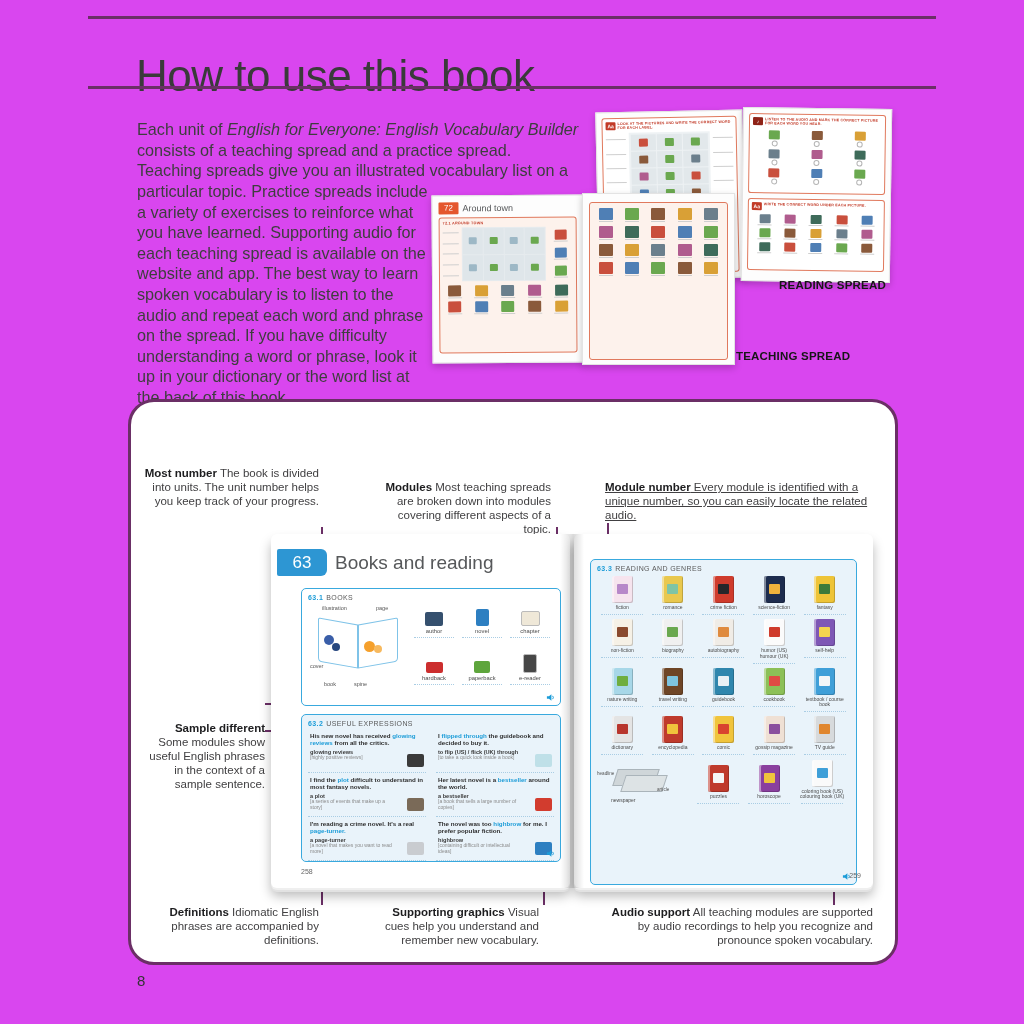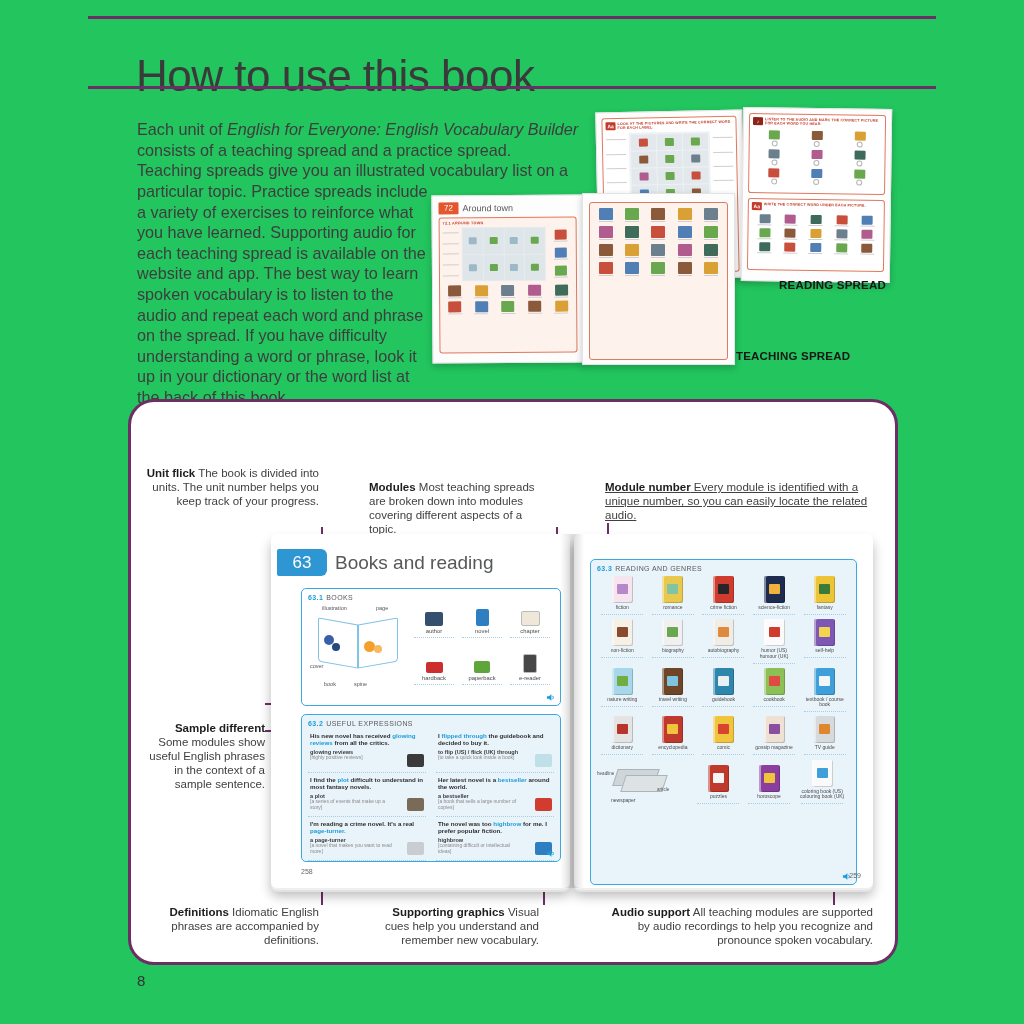--- a/index.html
+++ b/index.html
@@ -1,16 +1,16 @@
 <!DOCTYPE html>
 <html><head>
 <meta charset="utf-8">
 <style>
   html,body{margin:0;padding:0;background:#fff;}
-  #canvas{position:relative;width:1024px;height:1024px;background:#22c55e;overflow:hidden;
+  #canvas{position:relative;width:1024px;height:1024px;background:#d946ef;overflow:hidden;
           font-family:"Liberation Sans",sans-serif;color:#3e3e3e;}
 
   
   .rule{position:absolute;left:88px;width:848px;height:3px;background:#6b2f66;}
   #rule-top{top:16px}
   #rule-bottom{top:86px}
   #page-title{position:absolute;left:136px;top:22px;font-size:44px;font-weight:300;color:#3a3a3a;letter-spacing:-.5px;}
 
   
   #intro{position:absolute;left:137px;top:103px;width:444px;font-size:16.2px;line-height:20.6px;color:#3e3e3e;}
@@ -59,21 +59,21 @@
   .spread-label{position:absolute;font-size:11.5px;font-weight:bold;color:#161616;letter-spacing:.2px;}
   #practice-label{left:716px;top:279px;width:170px;text-align:right;}
   #teaching-label{left:736px;top:350px;}
 
   
   #panel{position:absolute;left:128px;top:399px;width:764px;height:560px;border:3px solid #6b2f66;border-radius:26px;background:#fff;}
   #panel-title{position:absolute;left:26px;top:8px;font-size:31px;font-weight:300;color:#3a3a3a;}
   .ann{position:absolute;font-size:11.5px;line-height:14px;color:#414042;}
   .ann b{color:#1d1d1f;}
   #ann-unit{left:10px;top:64px;width:178px;text-align:right;}
-  #ann-modules{left:238px;top:78px;width:182px;}
+  #ann-modules{left:238px;top:78px;width:182px;text-align:right;}
   #ann-module-number{left:474px;top:78px;width:266px;text-align:left;text-decoration:underline;}
   #ann-write{left:18px;top:189px;width:116px;text-align:right;}
   #ann-sample{left:18px;top:319px;width:116px;text-align:right;}
   #ann-defs{left:38px;top:503px;width:150px;text-align:right;}
   #ann-graphics{left:240px;top:503px;width:168px;text-align:right;}
   #ann-audio{left:468px;top:503px;width:274px;text-align:right;}
   .lead-v{position:absolute;width:1.5px;background:#6b2f66;}
   .lead-h{position:absolute;height:1.5px;background:#6b2f66;}
   .lead-dot{position:absolute;width:4px;height:4px;background:#5a2754;border-radius:1px;}
   #lv1{left:190px;top:125px;height:30px;}
@@ -525,21 +525,21 @@
           </div>
       </div>
     </div>
   </div>
 
   <div class="spread-label" id="practice-label">READING SPREAD</div>
   <div class="spread-label" id="teaching-label">TEACHING SPREAD</div>
 
   <div id="panel">
 
-    <div class="ann" id="ann-unit"><b>Unit flick</b><span> The book is divided into units. The unit number helps you keep track of your progress.</span></div>
+    <div class="ann" id="ann-unit"><b>Most number</b><span> The book is divided into units. The unit number helps you keep track of your progress.</span></div>
     <div class="ann" id="ann-modules"><b>Modules</b><span> Most teaching spreads are broken down into modules covering different aspects of a topic.</span></div>
     <div class="ann" id="ann-module-number"><b>Module number</b><span> Every module is identified with a unique number, so you can easily locate the related audio.</span></div>
     <div class="ann" id="ann-sample"><b>Sample different</b><span> Some modules show useful English phrases in the context of a sample sentence.</span></div>
     <div class="ann" id="ann-defs"><b>Definitions</b><span> Idiomatic English phrases are accompanied by definitions.</span></div>
     <div class="ann" id="ann-graphics"><b>Supporting graphics</b><span> Visual cues help you understand and remember new vocabulary.</span></div>
     <div class="ann" id="ann-audio"><b>Audio support</b><span> All teaching modules are supported by audio recordings to help you recognize and pronounce spoken vocabulary.</span></div>
 
     <div class="lead-v" id="lv1"></div>
     <div class="lead-v" id="lv2"></div>
       <div class="lead-dot" id="ld2"></div>

